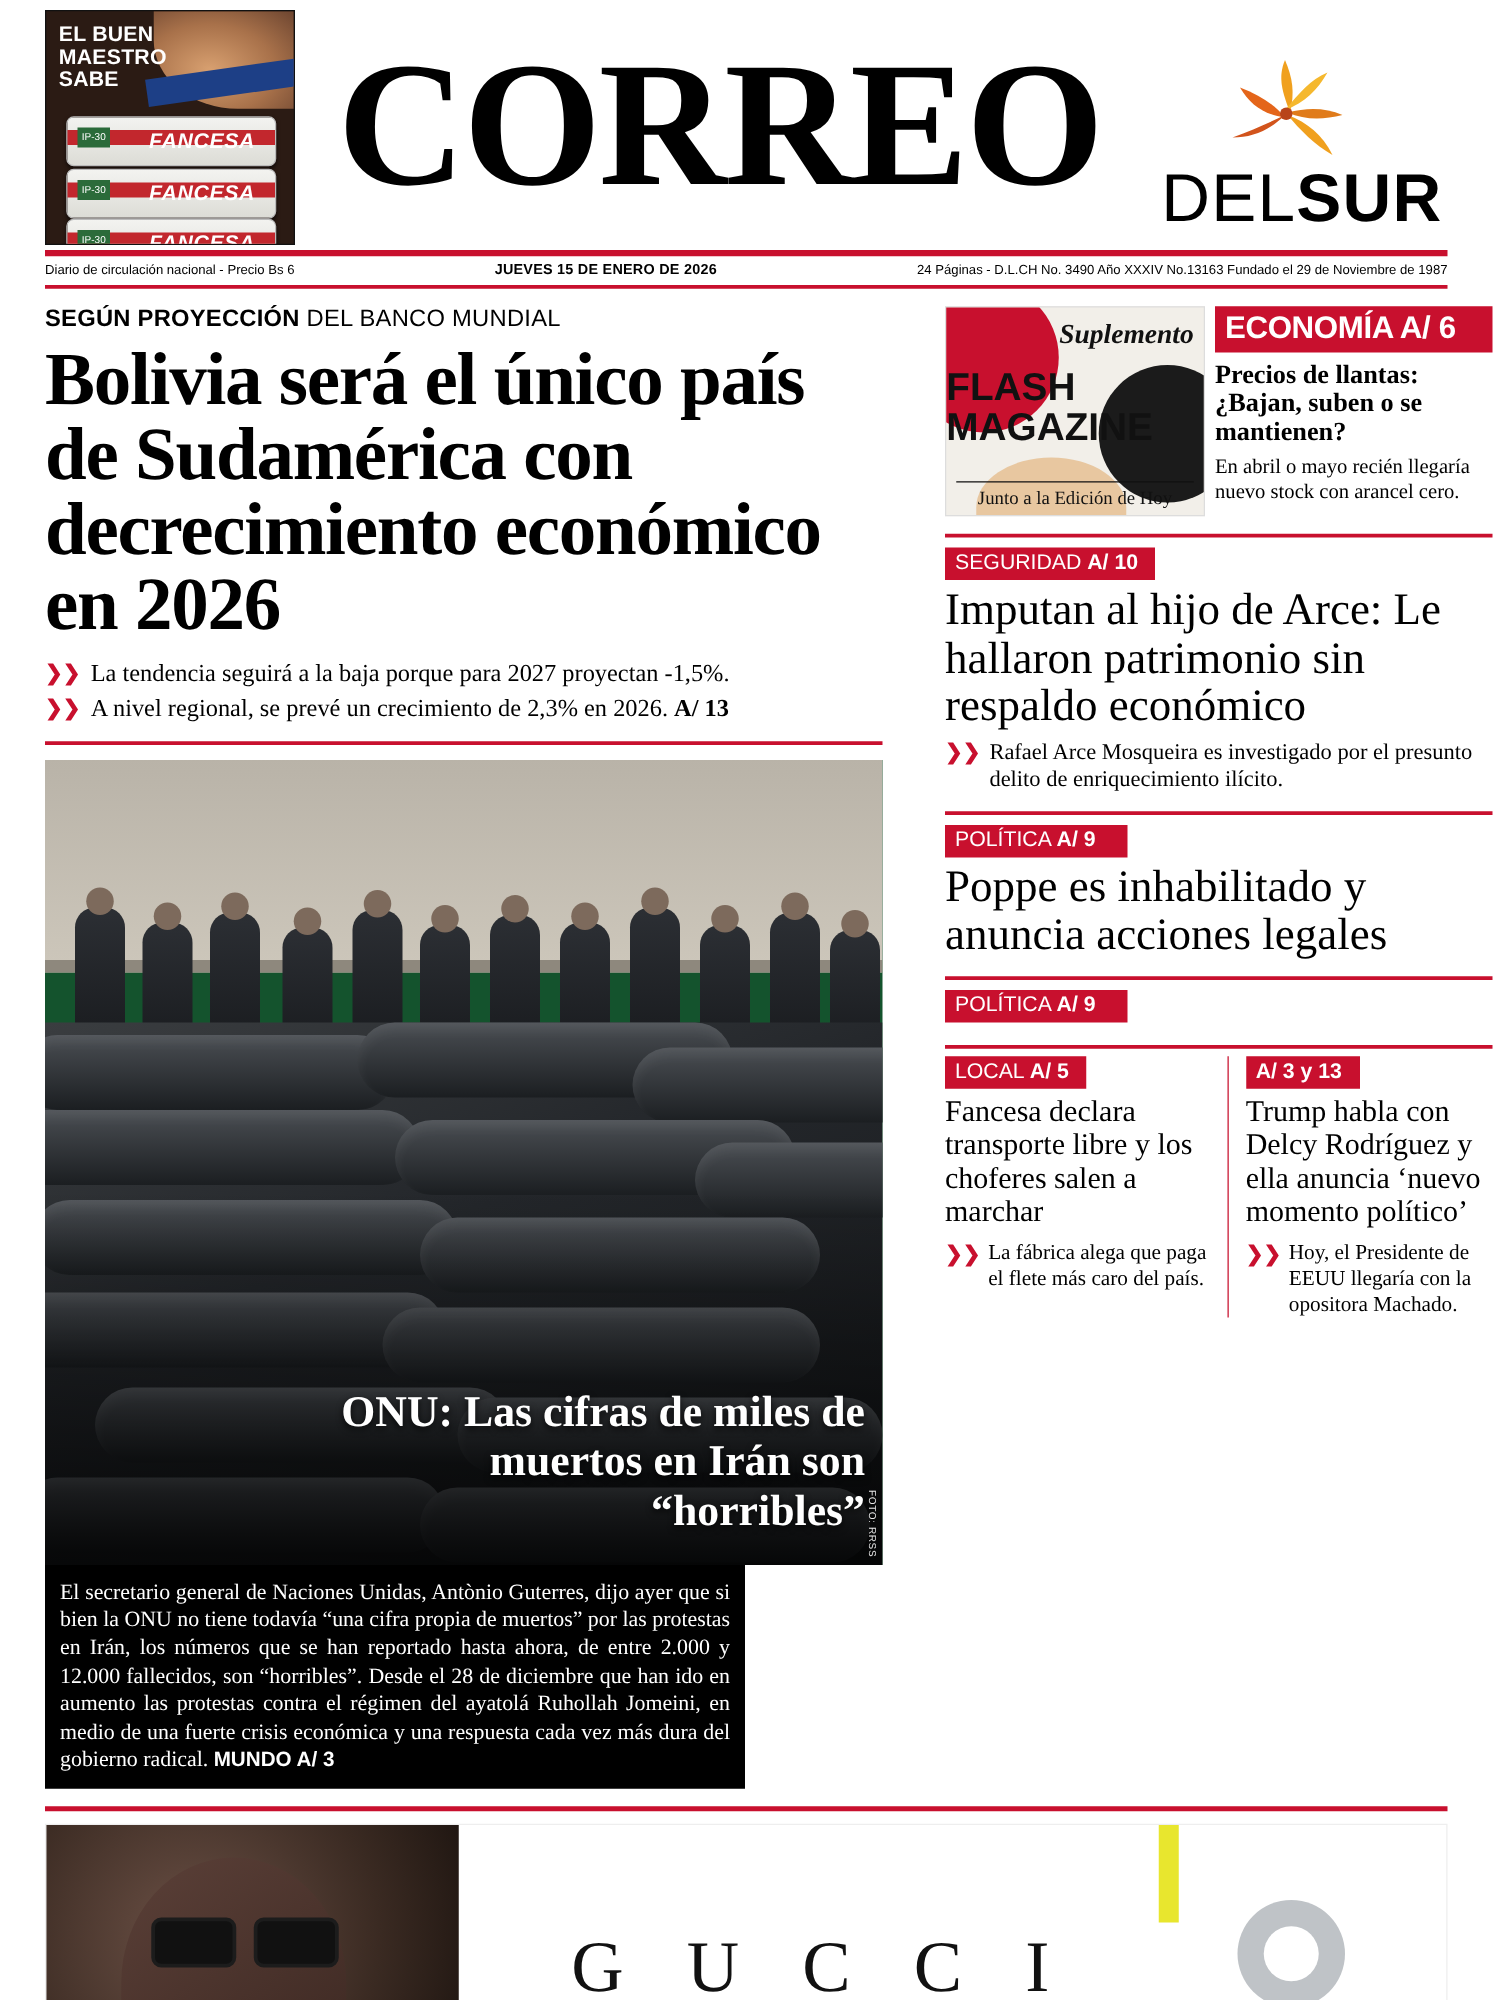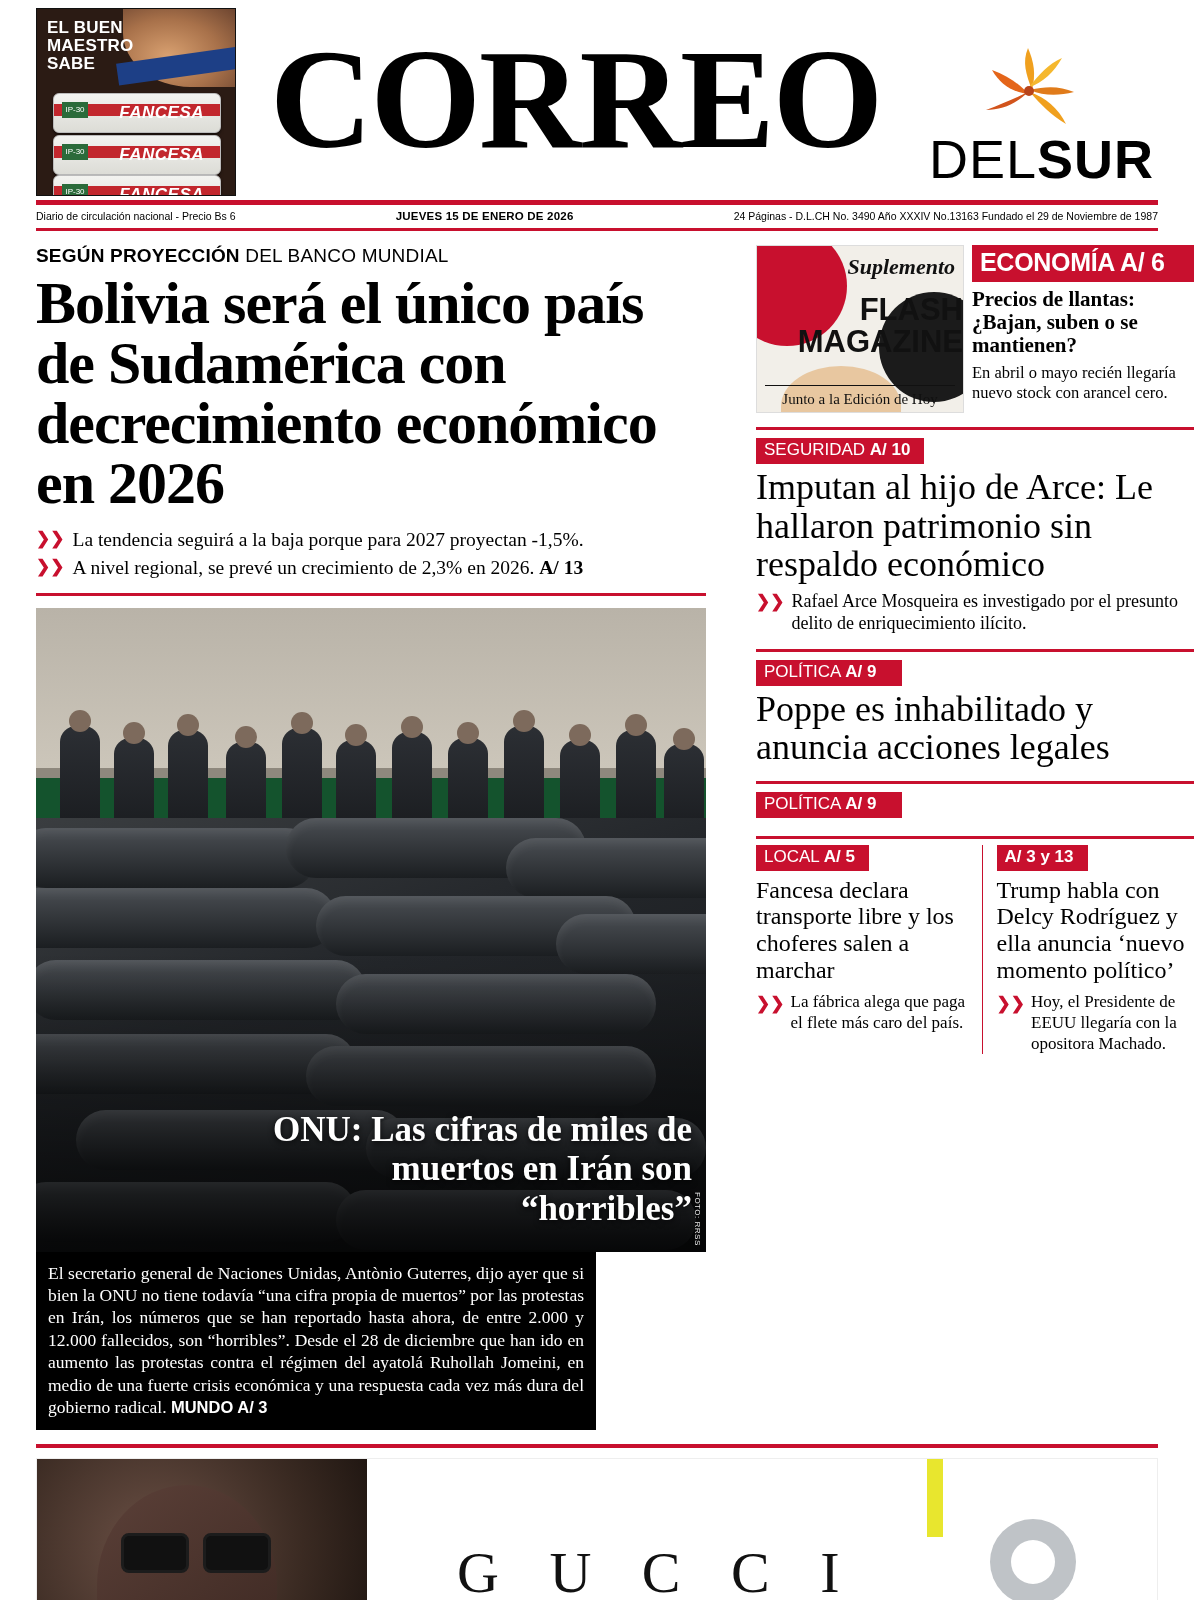--- a/index.html
+++ b/index.html
@@ -143,23 +143,23 @@
   }
   .supl .blob1 { position:absolute; left:-30px; top:-20px; width:120px; height:120px; background:#c8102e; border-radius:50%; }
   .supl .blob2 { position:absolute; right:-26px; top:46px; width:110px; height:110px; background:#1b1b1b; border-radius:50%; }
   .supl .blob3 { position:absolute; left:24px; bottom:-34px; width:120px; height:80px; background:#e8c7a0; border-radius:50% 50% 0 0; }
   .supl-label {
     position: absolute; right: 8px; top: 8px; z-index: 3;
     font-family: "Liberation Serif", serif; font-weight: bold; font-style: italic;
     font-size: 22px; color: #111;
   }
   .supl-title {
-    position: absolute; left: 0; right: 0; top: 48px; z-index: 3; text-align: right;
+    position: absolute; left: 0; right: 0; top: 48px; z-index: 3; text-align: left;
     font-family: "Liberation Sans", sans-serif; font-weight: bold;
-    font-size: 31px; line-height: 1.02; color: #111; padding-left: 40px;
+    font-size: 31px; line-height: 1.02; color: #111;
   }
   .supl-foot {
     position: absolute; left: 0; right: 0; bottom: 4px; z-index: 3; text-align: center;
     font-size: 15px; color: #111;
   }
   .supl-foot-rule { position:absolute; left: 8px; right: 8px; bottom: 26px; height:1px; background:#111; z-index:3; }
 
   .econ { width: 236px; }
   .econ-band {
     background: #c8102e; color: #fff; padding: 3px 8px 5px;

